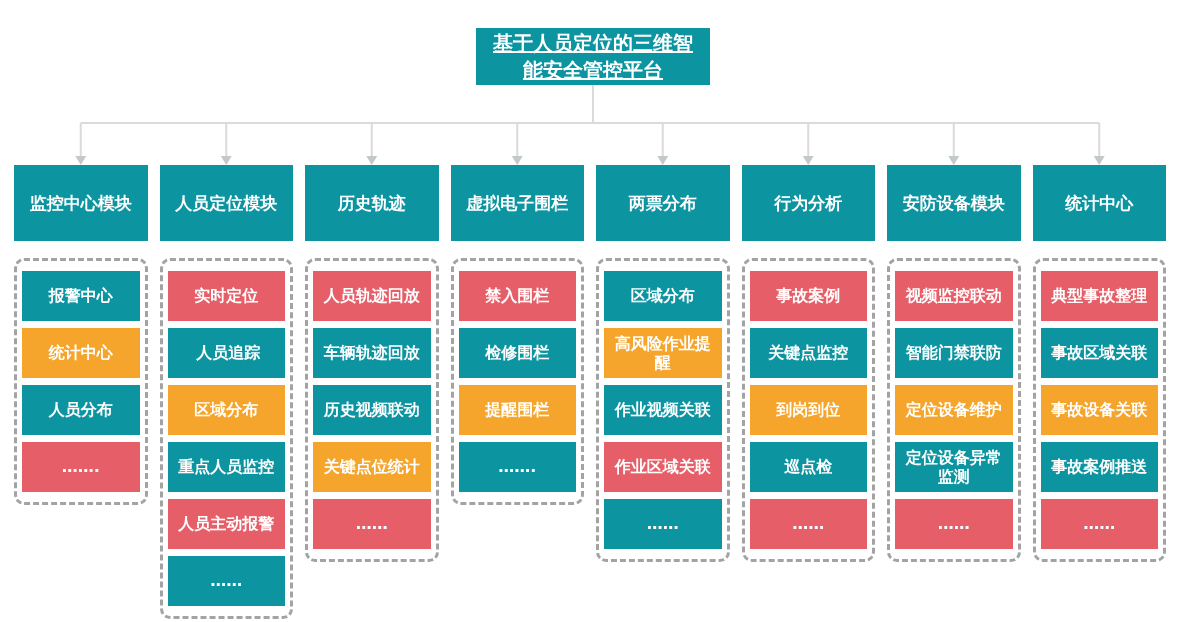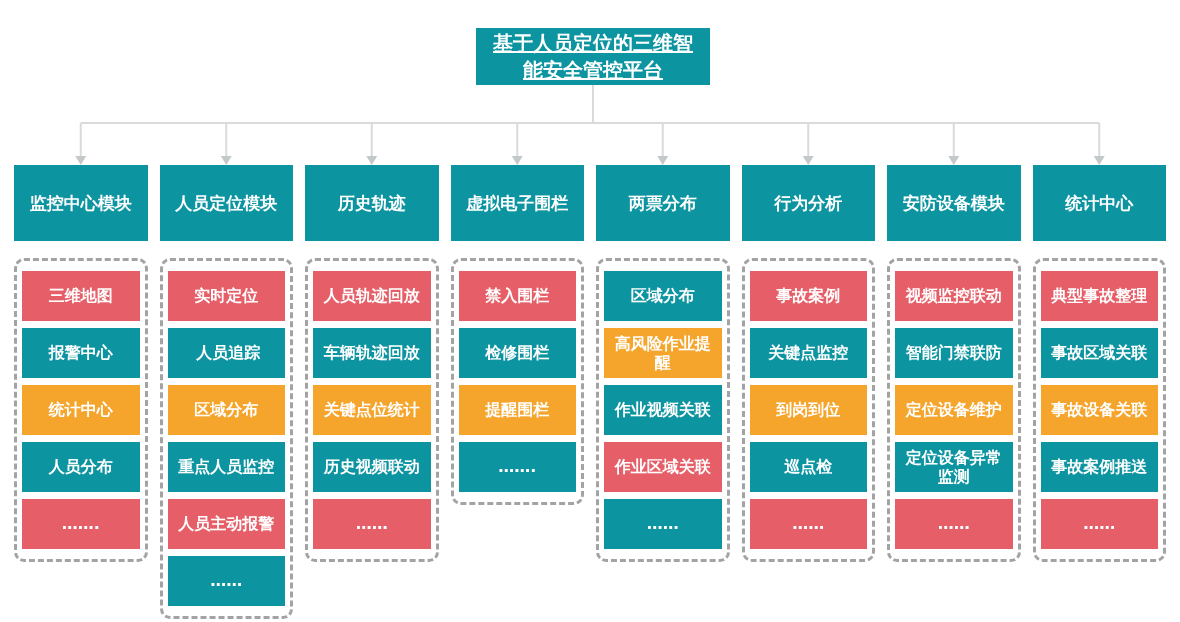--- a/index.html
+++ b/index.html
@@ -73,21 +73,20 @@
     <path class="cline" d="M808.25 223 V240"></path>
     <path class="cline" d="M953.75 223 V240"></path>
     <path class="cline" d="M1099.25 223 V240"></path>
   </svg>
 
   <div class="title-box" style="background-color: rgb(12, 148, 161);">基于人员定位的三维智能安全管控平台</div>
 
   <div class="column" style="left:14px">
     <div class="module-header" style="background-color: rgb(12, 148, 161);">监控中心模块</div>
     <div class="items-box">
-      <div class="item" style="background-color: rgb(230, 95, 104);">三维地图</div>
       <div class="item" style="background-color: rgb(12, 148, 161);">报警中心</div>
       <div class="item" style="background-color: rgb(245, 165, 43);">统计中心</div>
       <div class="item" style="background-color: rgb(12, 148, 161);">人员分布</div>
       <div class="item" style="background-color: rgb(230, 95, 104);">…….</div>
     </div>
   </div>
 
   <div class="column" style="left:159.5px">
     <div class="module-header" style="background-color: rgb(12, 148, 161);">人员定位模块</div>
     <div class="items-box">
@@ -98,22 +97,22 @@
       <div class="item" style="background-color: rgb(230, 95, 104);">人员主动报警</div>
       <div class="item" style="background-color: rgb(12, 148, 161);">……</div>
     </div>
   </div>
 
   <div class="column" style="left:305px">
     <div class="module-header" style="background-color: rgb(12, 148, 161);">历史轨迹</div>
     <div class="items-box">
       <div class="item" style="background-color: rgb(230, 95, 104);">人员轨迹回放</div>
       <div class="item" style="background-color: rgb(12, 148, 161);">车辆轨迹回放</div>
+      <div class="item" style="background-color: rgb(12, 148, 161);">历史视频联动</div>
       <div class="item" style="background-color: rgb(245, 165, 43);">关键点位统计</div>
-      <div class="item" style="background-color: rgb(12, 148, 161);">历史视频联动</div>
       <div class="item" style="background-color: rgb(230, 95, 104);">……</div>
     </div>
   </div>
 
   <div class="column" style="left:450.5px">
     <div class="module-header" style="background-color: rgb(12, 148, 161);">虚拟电子围栏</div>
     <div class="items-box">
       <div class="item" style="background-color: rgb(230, 95, 104);">禁入围栏</div>
       <div class="item" style="background-color: rgb(12, 148, 161);">检修围栏</div>
       <div class="item" style="background-color: rgb(245, 165, 43);">提醒围栏</div>

